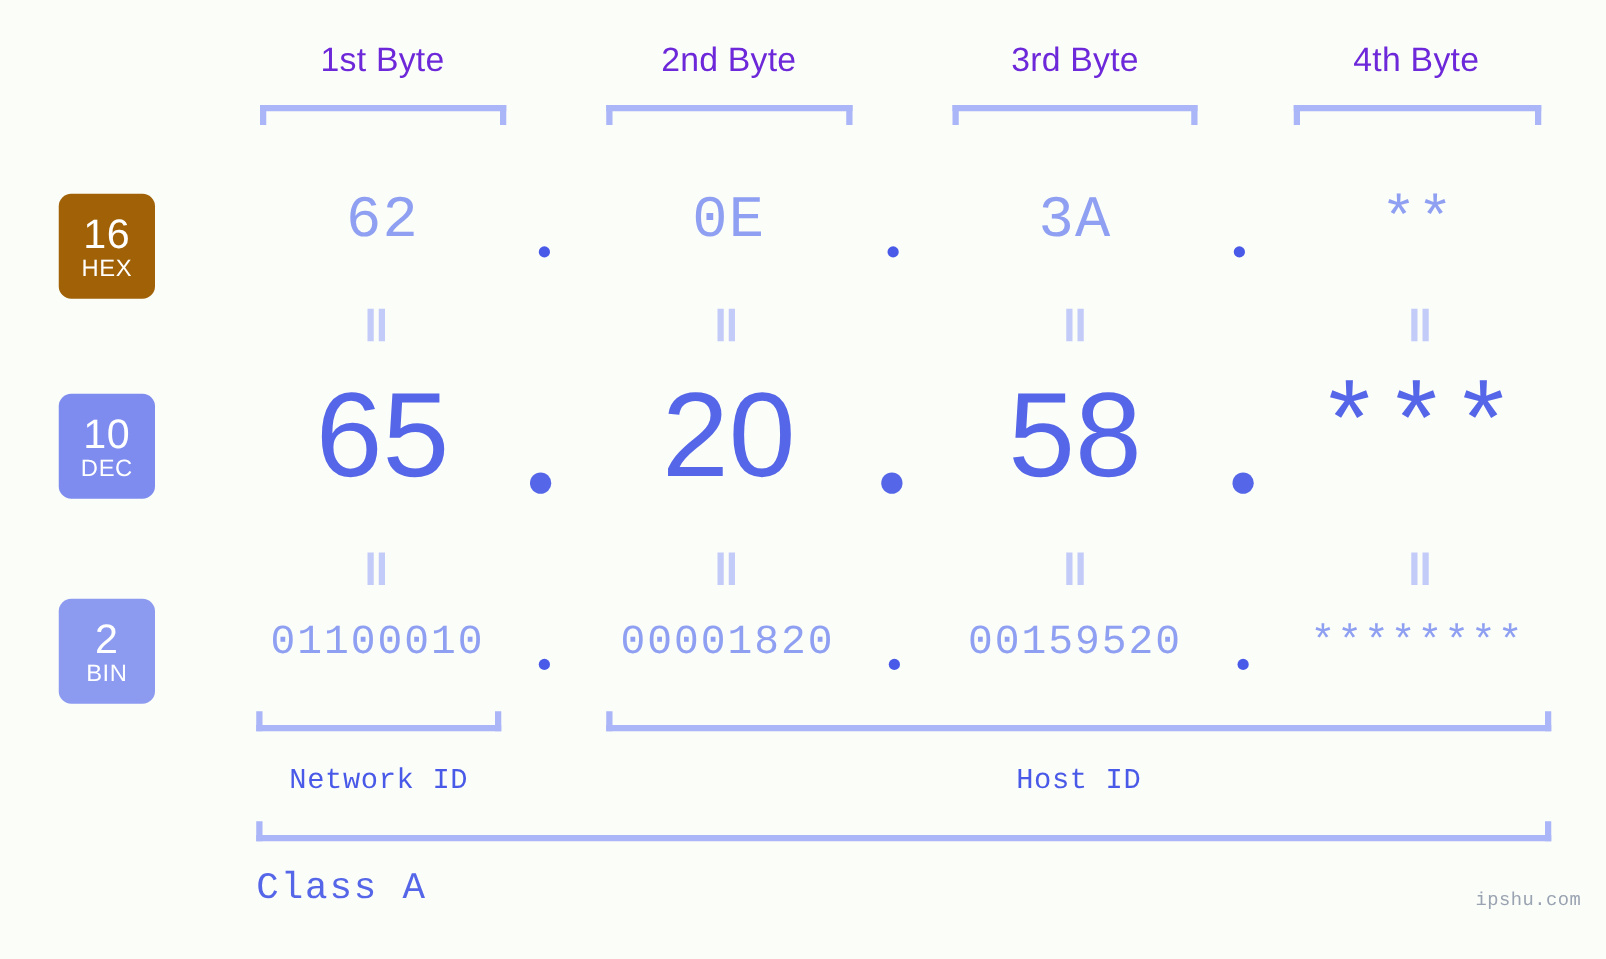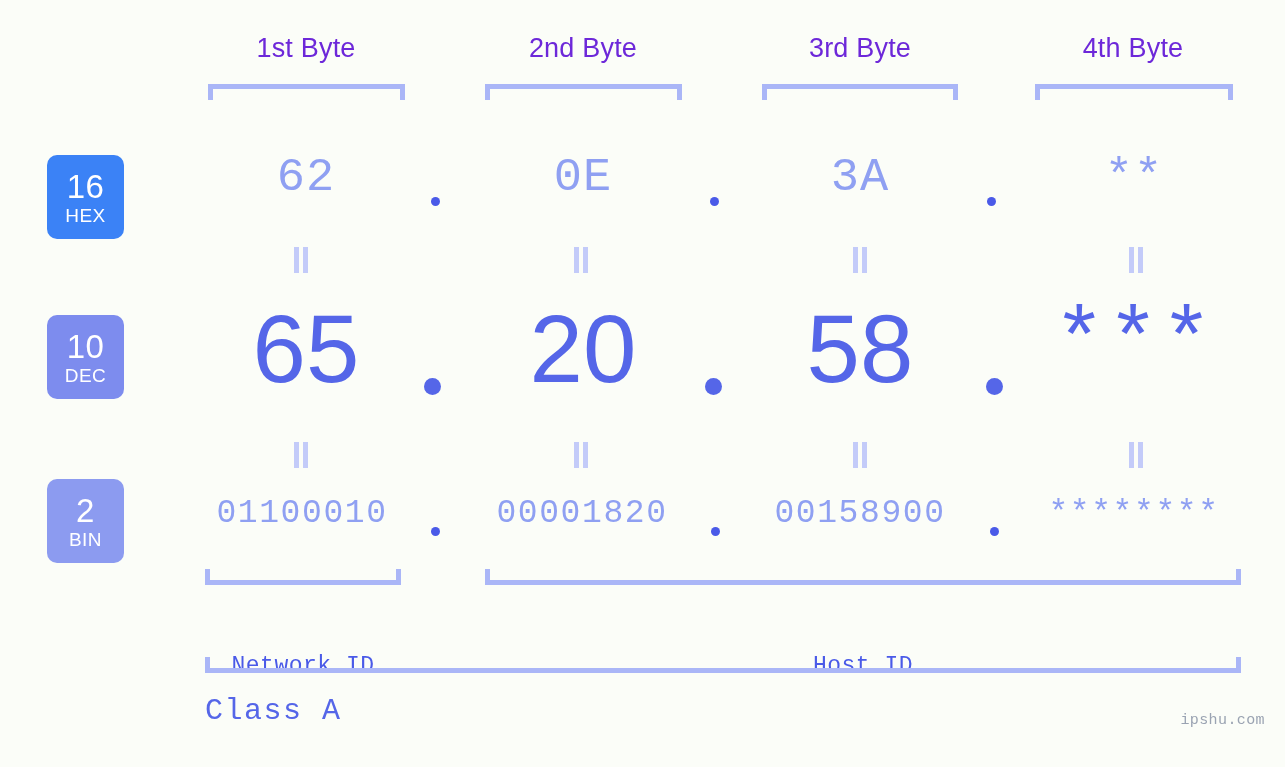--- a/index.html
+++ b/index.html
@@ -72,21 +72,21 @@
     font-size: 33px;
     font-weight: 400;
     letter-spacing: 0.5px;
   }
   .badge .nm {
     font-size: 19px;
     font-weight: 400;
     margin-top: 3px;
     letter-spacing: 0.5px;
   }
-  #badge-hex { top: 155px; height: 84px; background: #3b82f6; }
+  #badge-hex { top: 155px; height: 84px; background: #a16207; }
   #badge-dec { top: 315px; height: 84px; background: #7d8cee; }
   #badge-bin { top: 479px; height: 84px; background: #8c9bf0; }
 
   
   .row-cell {
     position: absolute;
     text-align: center;
     white-space: nowrap;
   }
 
@@ -168,21 +168,20 @@
   
   .id-label {
     position: absolute;
     top: 611px;
     font-family: "Liberation Mono", monospace;
     font-size: 23px;
     color: #4a5ae8;
     text-align: center;
     white-space: nowrap;
     letter-spacing: 0.5px;
-    margin-top: 42px;
   }
 
   
   #class-label {
     position: absolute;
     top: 694px;
     left: 205px;
     width: 1036px;
     text-align: left;
     font-family: "Liberation Mono", monospace;
@@ -277,21 +276,21 @@
     </div>
   <div class="eq" style="left:1127px; top:442px;">
     <i class="a"></i>
       <i class="b"></i>
     </div>
 
   <div class="row-cell bin-val" style="left:200px; width:204px;">01100010</div>
   <div class="bin-dot" style="left:431px;"></div>
   <div class="row-cell bin-val" style="left:480px; width:204px;">00001820</div>
   <div class="bin-dot" style="left:711px;"></div>
-  <div class="row-cell bin-val" style="left:758px; width:204px;">00158900</div>
+  <div class="row-cell bin-val" style="left:758px; width:204px;">00159520</div>
   <div class="bin-dot" style="left:990px;"></div>
   <div class="row-cell bin-val" style="left:1032px; width:204px;">********</div>
 
   <div class="bracket-bottom" style="left:205px; top:569px; width:196px;"></div>
   <div class="bracket-bottom" style="left:485px; top:569px; width:756px;"></div>
 
   <div class="id-label" style="left:205px; width:196px;">Network ID</div>
   <div class="id-label" style="left:485px; width:756px;">Host ID</div>
 
   <div class="bracket-bottom" style="left:205px; top:657px; width:1036px;"></div>

